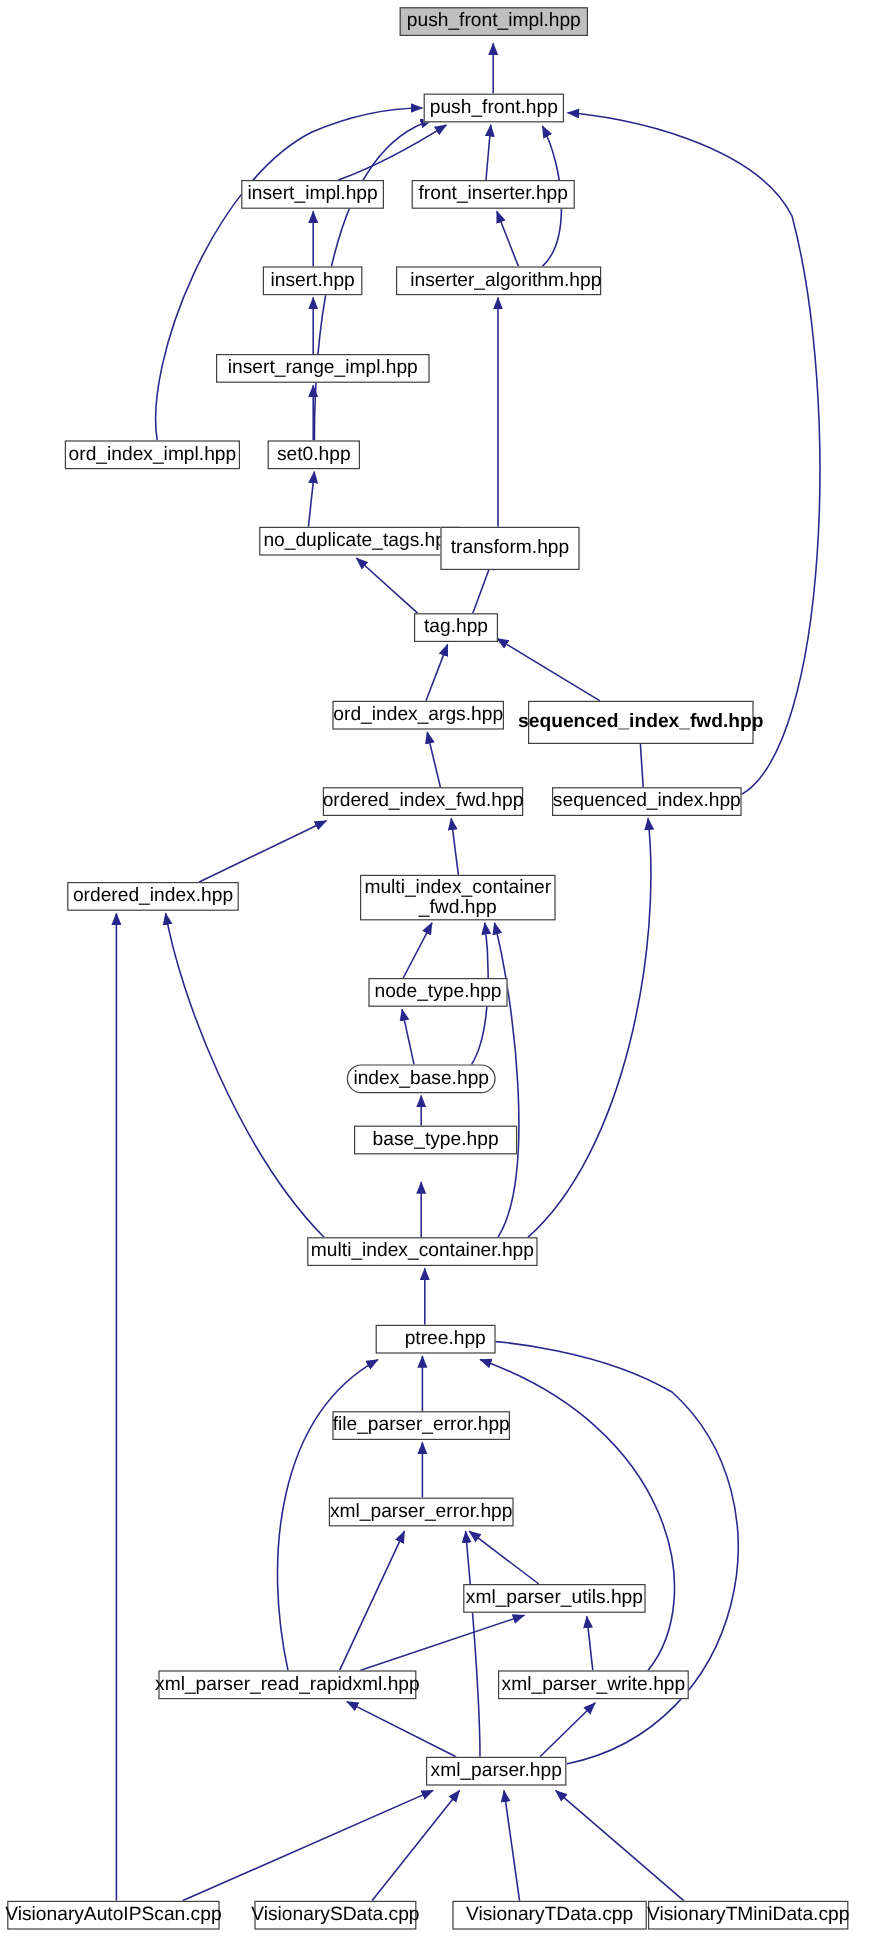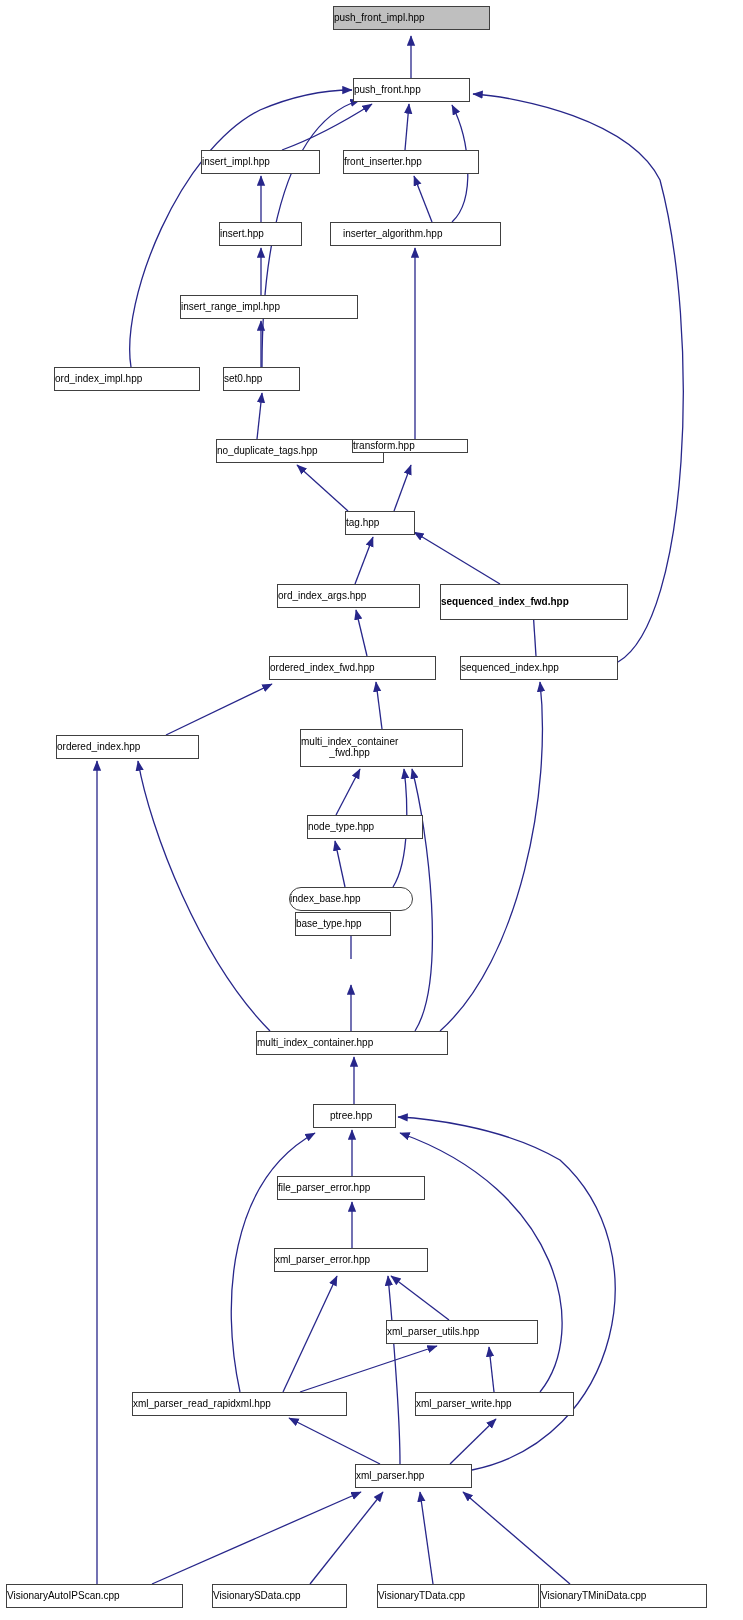--- a/index.html
+++ b/index.html
@@ -5,25 +5,25 @@
   html,body{margin:0;padding:0;background:#ffffff;}
   body{font-family:"Liberation Sans", sans-serif;}
   #graph{position:relative;width:743px;height:1620px;background:#ffffff;overflow:hidden;}
   #edges{position:absolute;left:0;top:0;width:743px;height:1620px;}
   .node{
     position:absolute;
     box-sizing:border-box;
     border:1px solid #404040;
     background:#ffffff;
     color:#000000;
-    font-size:10px;
+    font-size:16px;
     line-height:1.08;
     display:flex;
     align-items:center;
-    justify-content:flex-start;
+    justify-content:center;
     text-align:center;
     white-space:pre;
     z-index:5;
   }
   .node.root{
     background:#bfbfbf;
     border:1px solid #404040;
   }
   .node .lbl{pointer-events:none;}
 </style>
@@ -91,34 +91,34 @@
       <div class="node root" style="left: 333px; top: 6px; width: 157px; height: 24px;"><span class="lbl">push_front_impl.hpp</span></div>
       <div class="node" style="left: 353px; top: 78px; width: 117px; height: 24px;"><span class="lbl">push_front.hpp</span></div>
       <div class="node" style="left: 201px; top: 150px; width: 119px; height: 24px;"><span class="lbl">insert_impl.hpp</span></div>
       <div class="node" style="left: 343px; top: 150px; width: 136px; height: 24px;"><span class="lbl">front_inserter.hpp</span></div>
       <div class="node" style="left: 219px; top: 222px; width: 83px; height: 24px;"><span class="lbl">insert.hpp</span></div>
       <div class="node" style="left: 330px; top: 222px; width: 171px; height: 24px; padding-left: 12px;"><span class="lbl">inserter_algorithm.hpp</span></div>
       <div class="node" style="left: 180px; top: 295px; width: 178px; height: 24px;"><span class="lbl">insert_range_impl.hpp</span></div>
       <div class="node" style="left: 54px; top: 367px; width: 146px; height: 24px;"><span class="lbl">ord_index_impl.hpp</span></div>
       <div class="node" style="left: 223px; top: 367px; width: 77px; height: 24px;"><span class="lbl">set0.hpp</span></div>
       <div class="node" style="left: 172px; top: 439px; width: 168px; height: 24px; margin-left: 44px;"><span class="lbl">no_duplicate_tags.hpp</span></div>
-      <div class="node" style="left: 352px; top: 439px; width: 116px; height: 14px;"><span class="lbl">transform.hpp</span></div>
+      <div class="node" style="left: 367px; top: 439px; width: 116px; height: 36px;"><span class="lbl">transform.hpp</span></div>
       <div class="node" style="left: 345px; top: 511px; width: 70px; height: 24px;"><span class="lbl">tag.hpp</span></div>
       <div class="node" style="left: 277px; top: 584px; width: 143px; height: 24px;"><span class="lbl">ord_index_args.hpp</span></div>
       <div class="node" style="left: 440px; top: 584px; width: 188px; height: 36px; font-weight: bold;"><span class="lbl">sequenced_index_fwd.hpp</span></div>
       <div class="node" style="left: 269px; top: 656px; width: 167px; height: 24px;"><span class="lbl">ordered_index_fwd.hpp</span></div>
       <div class="node" style="left: 460px; top: 656px; width: 158px; height: 24px;"><span class="lbl">sequenced_index.hpp</span></div>
       <div class="node" style="left: 300px; top: 729px; width: 163px; height: 38px;"><span class="lbl">multi_index_container
 _fwd.hpp</span></div>
       <div class="node" style="left: 56px; top: 735px; width: 143px; height: 24px;"><span class="lbl">ordered_index.hpp</span></div>
       <div class="node" style="left: 271px; top: 815px; width: 116px; height: 24px; margin-left: 36px;"><span class="lbl">node_type.hpp</span></div>
       <div class="node" style="left: 289px; top: 887px; width: 124px; height: 24px; border-radius: 12px;"><span class="lbl">index_base.hpp</span></div>
-      <div class="node" style="left: 295px; top: 912px; width: 96px; height: 24px;"><span class="lbl">base_type.hpp</span></div>
+      <div class="node" style="left: 295px; top: 938px; width: 136px; height: 24px;"><span class="lbl">base_type.hpp</span></div>
       <div class="node" style="left: 256px; top: 1031px; width: 192px; height: 24px;"><span class="lbl">multi_index_container.hpp</span></div>
-      <div class="node" style="left: 313px; top: 1104px; width: 83px; height: 24px; padding-left: 16px;"><span class="lbl">ptree.hpp</span></div>
+      <div class="node" style="left: 313px; top: 1104px; width: 100px; height: 24px; padding-left: 16px;"><span class="lbl">ptree.hpp</span></div>
       <div class="node" style="left: 277px; top: 1176px; width: 148px; height: 24px;"><span class="lbl">file_parser_error.hpp</span></div>
       <div class="node" style="left: 274px; top: 1248px; width: 154px; height: 24px;"><span class="lbl">xml_parser_error.hpp</span></div>
       <div class="node" style="left: 386px; top: 1320px; width: 152px; height: 24px;"><span class="lbl">xml_parser_utils.hpp</span></div>
       <div class="node" style="left: 132px; top: 1392px; width: 215px; height: 24px;"><span class="lbl">xml_parser_read_rapidxml.hpp</span></div>
       <div class="node" style="left: 415px; top: 1392px; width: 159px; height: 24px;"><span class="lbl">xml_parser_write.hpp</span></div>
       <div class="node" style="left: 355px; top: 1464px; width: 117px; height: 24px;"><span class="lbl">xml_parser.hpp</span></div>
       <div class="node" style="left: 6px; top: 1584px; width: 177px; height: 24px;"><span class="lbl">VisionaryAutoIPScan.cpp</span></div>
       <div class="node" style="left: 212px; top: 1584px; width: 135px; height: 24px;"><span class="lbl">VisionarySData.cpp</span></div>
       <div class="node" style="left: 377px; top: 1584px; width: 162px; height: 24px;"><span class="lbl">VisionaryTData.cpp</span></div>
       <div class="node" style="left: 540px; top: 1584px; width: 167px; height: 24px;"><span class="lbl">VisionaryTMiniData.cpp</span></div>

